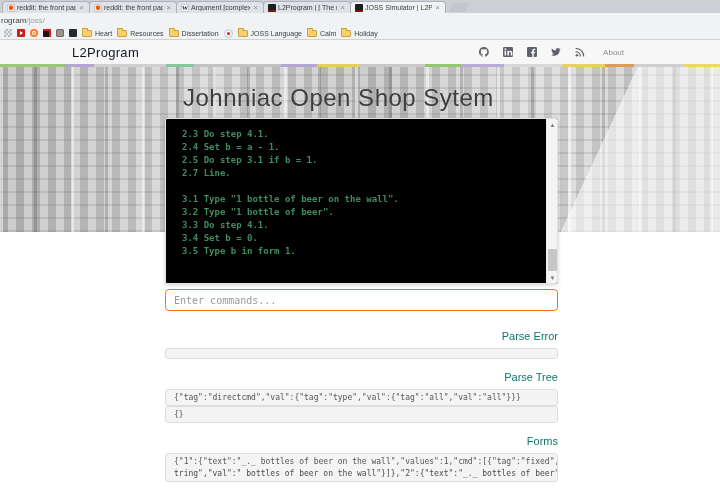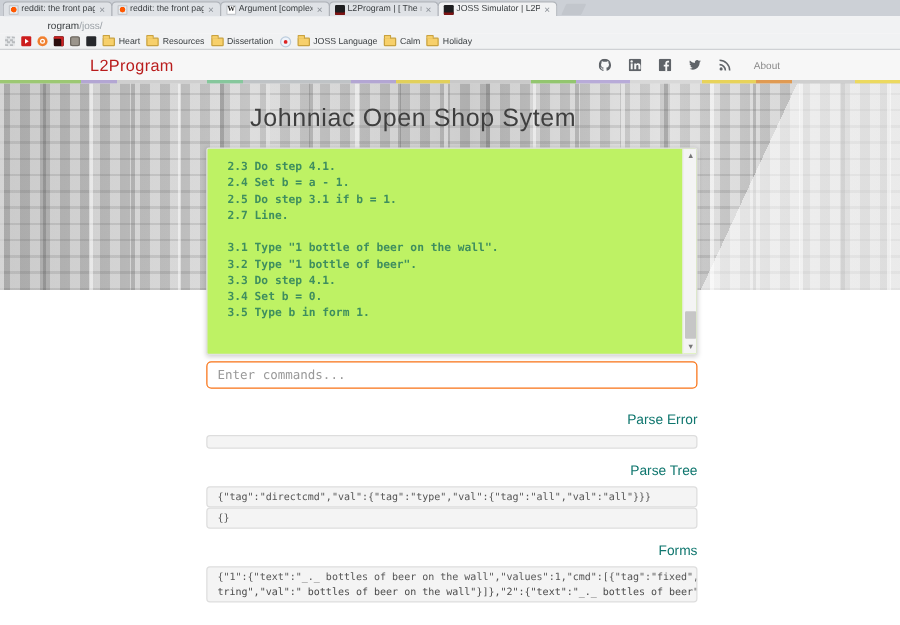--- a/index.html
+++ b/index.html
@@ -16,21 +16,21 @@
   .tab-close{font-size:8px;color:#8a8f96;line-height:1;padding:0 1px;}
   .favicon{width:8px;height:8px;border-radius:1px;flex:none;}
   .fav-reddit{background:radial-gradient(circle at 50% 45%,#ff5700 0 2px,#e9ecef 2.5px);border:1px solid #c6c9cd;}
   .fav-wiki{background:#fff;border:1px solid #c6c9cd;color:#222;font:bold 6px "Liberation Serif",serif;
     display:flex;align-items:center;justify-content:center;}
   .fav-dark{background:#1d1d1f;box-shadow:inset 0 -2px 0 #7e1313;}
   .newtab-stub{width:16px;height:9px;background:#c2c6cc;border-radius:1px;transform:skewX(-25deg);margin:0 0 1px 6px;}
 
   .toolbar{height:14px;background:#f1f2f3;display:flex;align-items:center;}
   .urltext{font-size:8px;padding-left:1px;white-space:nowrap;}
-  .url-host{color:#3c4043;margin-left:37px;}
+  .url-host{color:#3c4043;}
   .url-path{color:#9aa0a6;margin-top:21px;}
 
   .bookmarkbar{height:13px;background:#f1f2f3;border-bottom:1px solid #cfd1d4;
     display:flex;align-items:center;gap:5px;padding:0 4px;}
   .bm-ico{width:8px;height:8px;border-radius:1px;flex:none;}
   .bm-grid{background:repeating-conic-gradient(#b9bcbf 0 25%,#e4e6e8 0 50%) 0 0/4px 4px;}
   .bm-youtube{background:#cc1d1d;position:relative;}
   .bm-youtube::after{content:"";position:absolute;left:3px;top:2px;border-left:3px solid #fff;
     border-top:2px solid transparent;border-bottom:2px solid transparent;}
   .bm-orange{background:#f08030;box-shadow:inset 0 0 0 2px #f08030,inset 0 0 0 3px #fff;border-radius:50%;}
@@ -41,46 +41,46 @@
   .bm-dot::after{content:"";position:absolute;left:2px;top:2px;width:3px;height:3px;border-radius:50%;background:#d22;}
   .bm-item{display:flex;align-items:center;gap:3px;cursor:default;}
   .bm-label{font-size:7px;color:#3c4043;white-space:nowrap;}
   .folder{width:10px;height:7px;background:#f7d06b;border:1px solid #c9a23f;border-radius:1px;position:relative;flex:none;}
   .folder::before{content:"";position:absolute;top:-3px;left:-1px;width:4px;height:2px;background:#f7d06b;
     border:1px solid #c9a23f;border-bottom:none;border-radius:1px 1px 0 0;}
 
   
   .siteheader{height:24px;background:#f7f7f7;display:flex;align-items:center;
     padding:0 96px 0 72px;justify-content:space-between;}
-  .logo{font-size:13px;color:#b91c1c;letter-spacing:.3px;}
+  .logo{font-size:13px;color:#0f172a;letter-spacing:.3px;}
   .hdr-right{display:flex;align-items:flex-end;gap:14px;}
   .soc{width:10px;height:10px;display:block;}
   .soc svg{display:block;width:10px;height:10px;fill:#5f6368;}
   .about{font-size:8px;color:#8a8a8a;text-decoration:none;margin-left:4px;}
   .rainbow{height:3px;background:linear-gradient(90deg,
     #9cc873 0 9%, #b3a6d3 9% 13%, #cfcfcf 13% 23%, #86c79c 23% 27%, #bfc3c6 27% 39%,
     #b3a6d3 39% 44%, #e2d05b 44% 50%, #c9c9c9 50% 59%, #93c66f 59% 64%, #b8abd8 64% 70%,
     #d8d8d8 70% 78%, #e8d35a 78% 84%, #e09a52 84% 88%, #cfcfcf 88% 95%, #ecd95f 95% 100%);}
 
   
   .hero{position:absolute;left:0;top:67px;width:720px;height:165px;background-color:#c9c9c9;
     background-image:
       linear-gradient(115deg, transparent 0 80%, rgba(255,255,255,.55) 80% 100%),
       repeating-linear-gradient(90deg, rgba(255,255,255,.5) 0 3px, transparent 3px 34px,
         rgba(70,70,70,.25) 34px 37px, transparent 37px 71px),
       repeating-linear-gradient(0deg, rgba(90,90,90,.16) 0 2px, transparent 2px 13px),
       repeating-linear-gradient(90deg, rgba(60,60,60,.12) 0 8px, rgba(230,230,230,.4) 8px 16px),
       linear-gradient(90deg,#b9b9b9,#d8d8d8 28%,#bfbfbf 52%,#e0e0e0 74%,#c4c4c4);}
-  .herotitle{position:absolute;left:200px;top:84px;font-size:20px;font-weight:300;
+  .herotitle{position:absolute;left:183px;top:84px;font-size:24px;font-weight:300;
     color:#3f3f3f;letter-spacing:.5px;z-index:2;}
 
   
   .content{position:absolute;left:165px;top:118px;width:393px;z-index:2;}
 
-  .console{height:166px;background:#bef264;border:1px solid #e2e2e2;border-radius:2px;
+  .console{height:166px;background:#000000;border:1px solid #e2e2e2;border-radius:2px;
     box-shadow:0 1px 4px rgba(0,0,0,.18);position:relative;padding:9px 16px 0 16px;overflow:hidden;}
   .codeline{font-family:"DejaVu Sans Mono",monospace;font-weight:bold;font-size:9px;
     line-height:13px;color:#3e8e5e;white-space:pre;}
   .scrollbar{position:absolute;right:0;top:0;width:11px;height:100%;background:#f4f4f4;border-left:1px solid #ececec;}
   .sb-btn{position:absolute;left:0;width:11px;height:11px;display:flex;align-items:center;justify-content:center;
     font-size:6px;color:#777;}
   .sb-up{top:0;} .sb-down{bottom:0;}
   .sb-thumb{position:absolute;left:1px;width:9px;height:22px;bottom:12px;background:#c6c6c6;border-radius:1px;}
 
   .cmdinput{margin-top:5px;width:100%;height:22px;border:1px solid #f97316;border-radius:4px;

